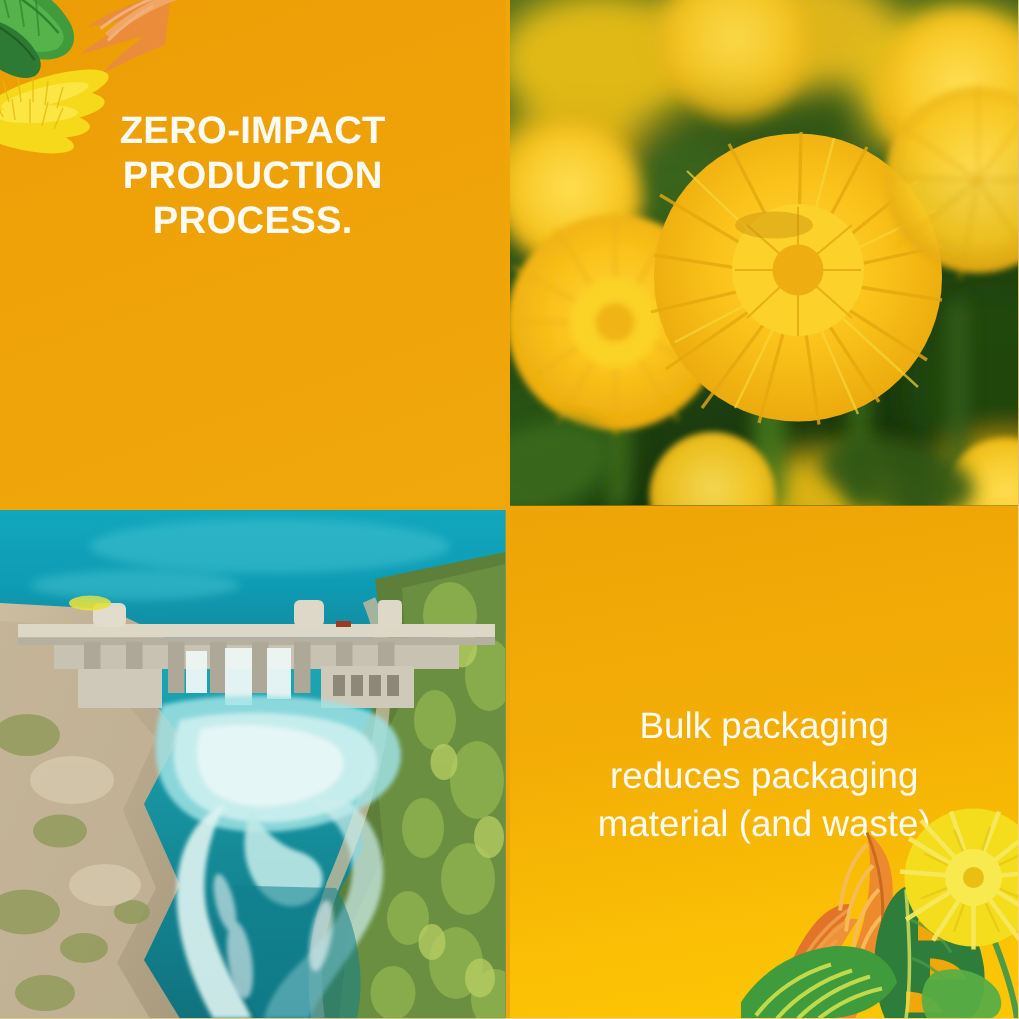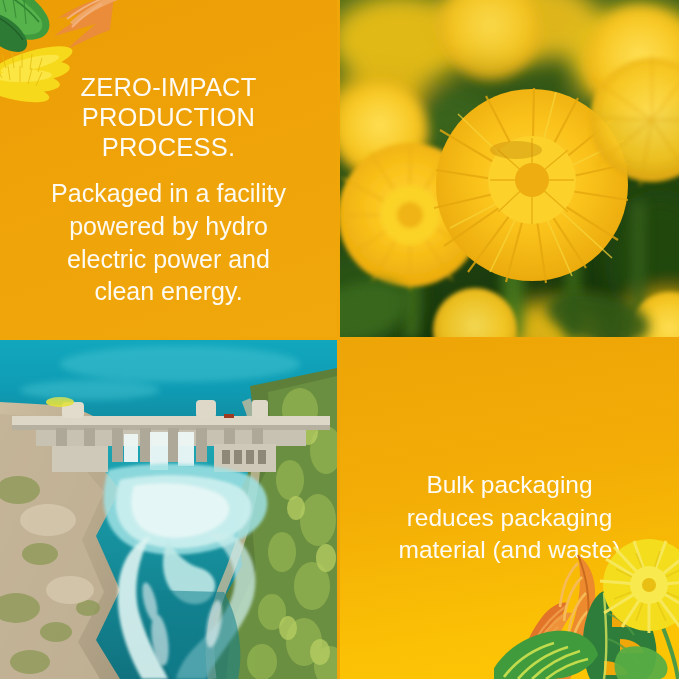--- a/index.html
+++ b/index.html
@@ -37,21 +37,21 @@
   .tl-text {
     position: absolute;
     left: 0; right: 0;
     top: 72px;
     text-align: center;
     padding: 0 14px;
     box-sizing: border-box;
   }
   .tl-heading {
     color: #fdfbf4;
-    font-weight: 400;
+    font-weight: 700;
     font-size: 25.5px;
     line-height: 1.18;
     letter-spacing: 0.2px;
     margin: 0 0 15px 0;
     white-space: pre-line;
   }
   .tl-body {
     color: #fdfaf2;
     font-weight: 400;
     font-size: 25px;
@@ -98,24 +98,20 @@
 </style>
 </head>
 <body>
 
 <div id="infographic">
 
   <div class="quad" id="quad-tl">
     <div class="tl-text">
       <h1 class="tl-heading">ZERO-IMPACT
 PRODUCTION PROCESS.</h1>
-      <p class="tl-body">Packaged in a facility
-powered by hydro
-electric power and
-clean energy.</p>
     </div>
 
     <svg class="corner-art" id="corner-tl" viewBox="0 0 122 116">
 
       <g>
         <path d="M118 2 C100 4 80 12 62 24 C74 22 86 20 98 17 C84 24 70 32 58 42 C72 38 86 34 100 30 C90 38 80 46 72 55 C86 48 100 41 114 36 Z" fill="#e98b3c" opacity="0.96"></path>
         <path d="M120 0 C104 6 88 16 74 28 L77 31 C92 20 107 11 122 6 Z" fill="#f0a765"></path>
         <path d="M112 3 C98 7 84 15 71 25" stroke="#f2b07a" stroke-width="2" fill="none"></path>
         <path d="M106 10 C95 16 85 24 76 33" stroke="#f2b07a" stroke-width="2" fill="none"></path>
       </g>

